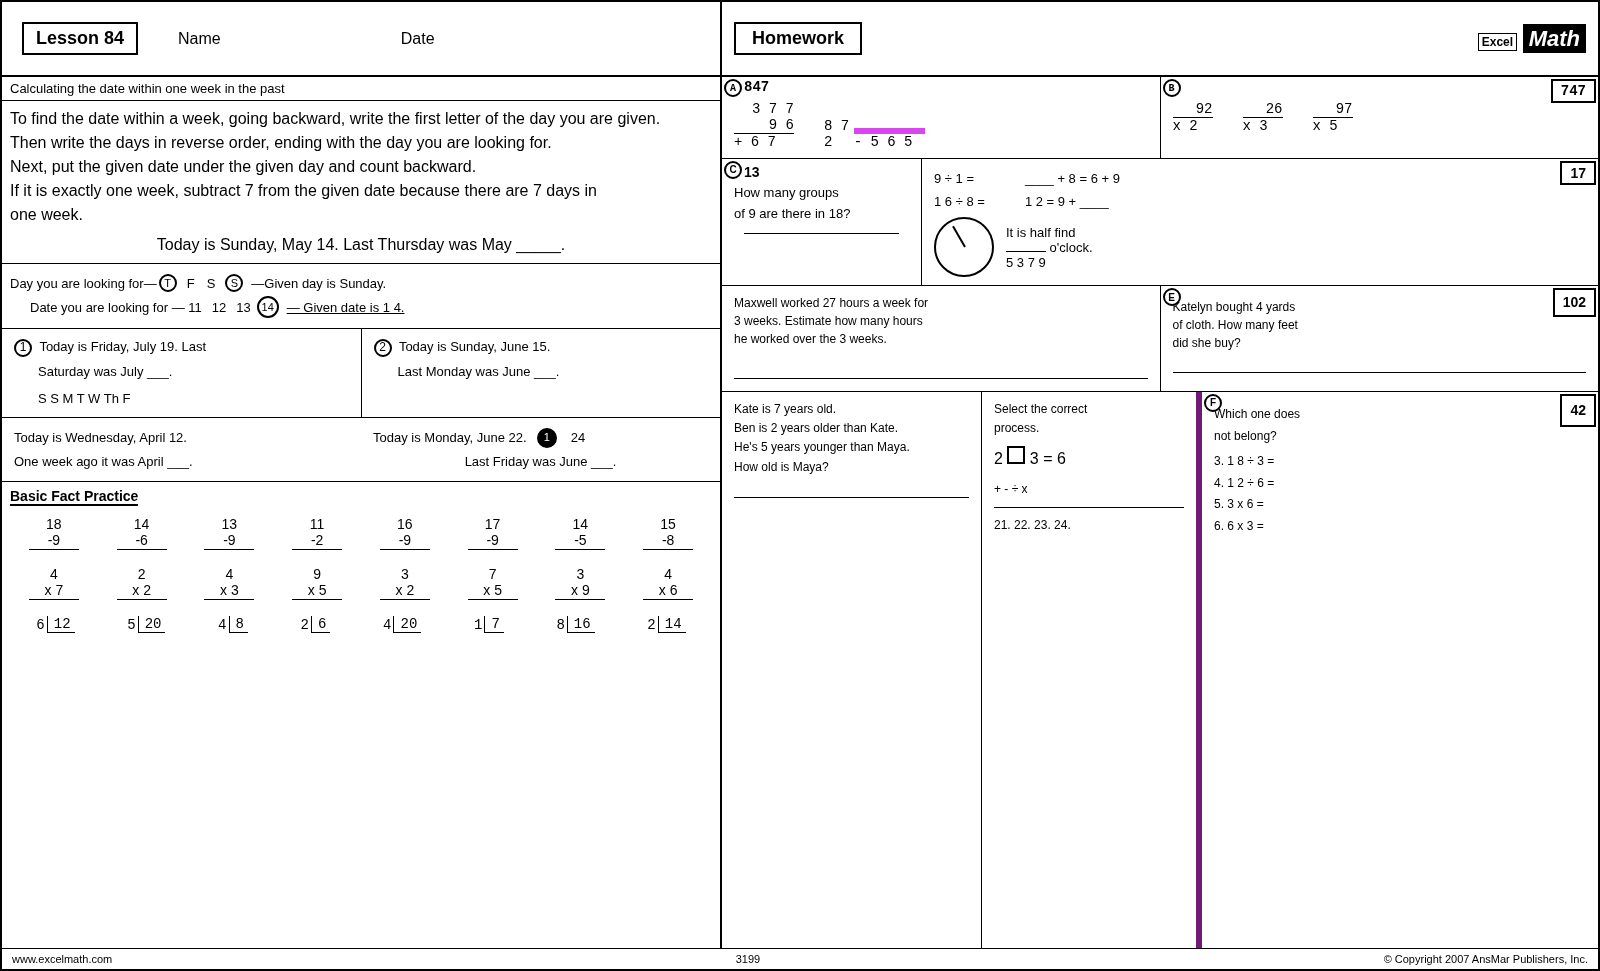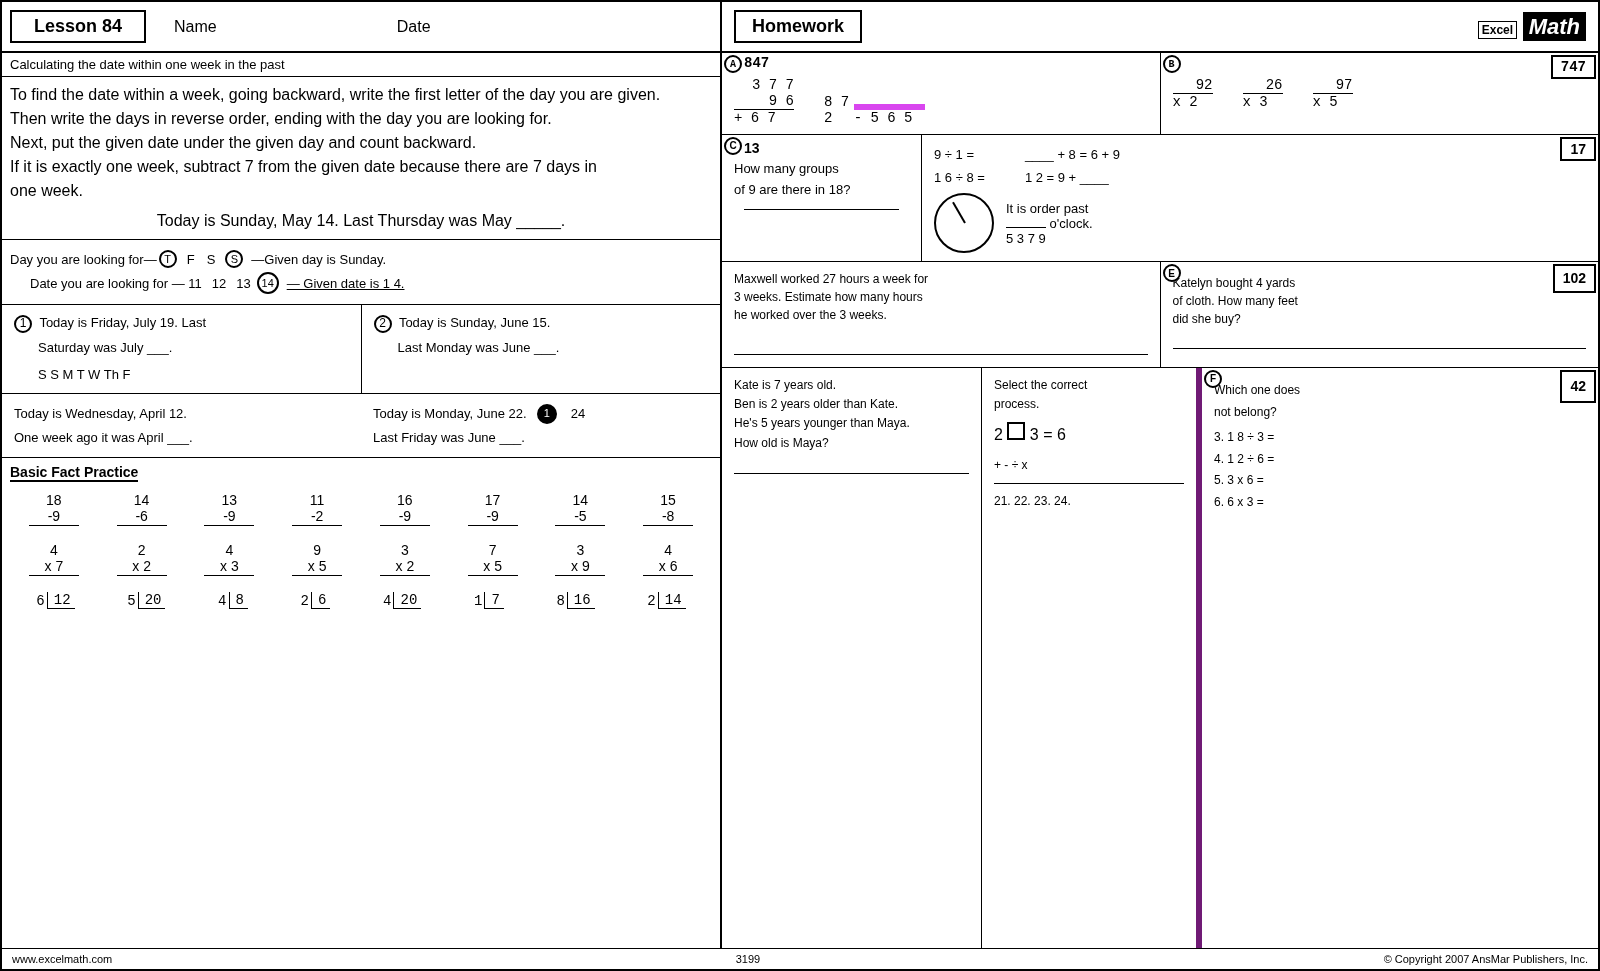--- a/index.html
+++ b/index.html
@@ -25,24 +25,24 @@
       align-items: stretch;
     }
     .header-left {
       display: flex;
       align-items: center;
       border-right: 2px solid #000;
       flex: 0 0 720px;
     }
     .lesson-box {
       border: 2px solid #000;
-      padding: 4px 22px;
+      padding: 4px 12px;
       font-size: 18px;
       font-weight: bold;
-      margin: 8px;
+      margin: 20px;
     }
     .header-name {
       font-size: 16px;
       margin-left: 20px;
     }
     .header-date {
       font-size: 16px;
       margin-left: 120px;
     }
     .header-right {
@@ -284,21 +284,21 @@
             <div style="margin-left:24px; margin-top:4px;">Last Monday was June ___.</div>
           </div>
         </div>
       </div>
 
       <div class="bottom-problems" style="border-bottom:1px solid #000;">
         <div class="bottom-col">
           <div>Today is Wednesday, April 12.</div>
           <div>One week ago it was April ___.</div>
         </div>
-        <div class="bottom-col" style="margin-left:24px;">
+        <div class="bottom-col" style="margin-left:24px;text-align:center;">
           <div style="display:flex;align-items:center;gap:10px;">
             <span>Today is Monday, June 22.</span>
             <span class="num-circle" style="background:#000;color:#fff;">1</span>
             <span>24</span>
           </div>
           <div>Last Friday was June ___.</div>
         </div>
       </div>
 
       <div class="basic-fact">
@@ -480,21 +480,21 @@
               <div>1 2 = 9 + ____</div>
             </div>
           </div>
 
           <div style="display:flex;align-items:center;gap:12px;margin-top:8px;">
             <div style="width:60px;height:60px;border:2px solid #000;border-radius:50%;position:relative;overflow:hidden;">
 
               <div style="position:absolute;bottom:50%;left:50%;width:2px;height:24px;background:#000;transform-origin:bottom center;transform:rotate(-30deg);"></div>
             </div>
             <div>
-              <div>It is order past</div>
+              <div>It is half find</div>
               <div><span class="blank-line"></span> o'clock.</div>
               <div>5  3  7  9</div>
             </div>
           </div>
         </div>
       </div>
 
       <div style="display:flex;border-bottom:1px solid #000;">
         <div style="flex:1;padding:8px 12px;border-right:1px solid #000;font-size:12px;line-height:1.5;position:relative;">
           <div>Maxwell worked 27 hours a week for<br>3 weeks. Estimate how many hours<br>he worked over the 3 weeks.</div>

